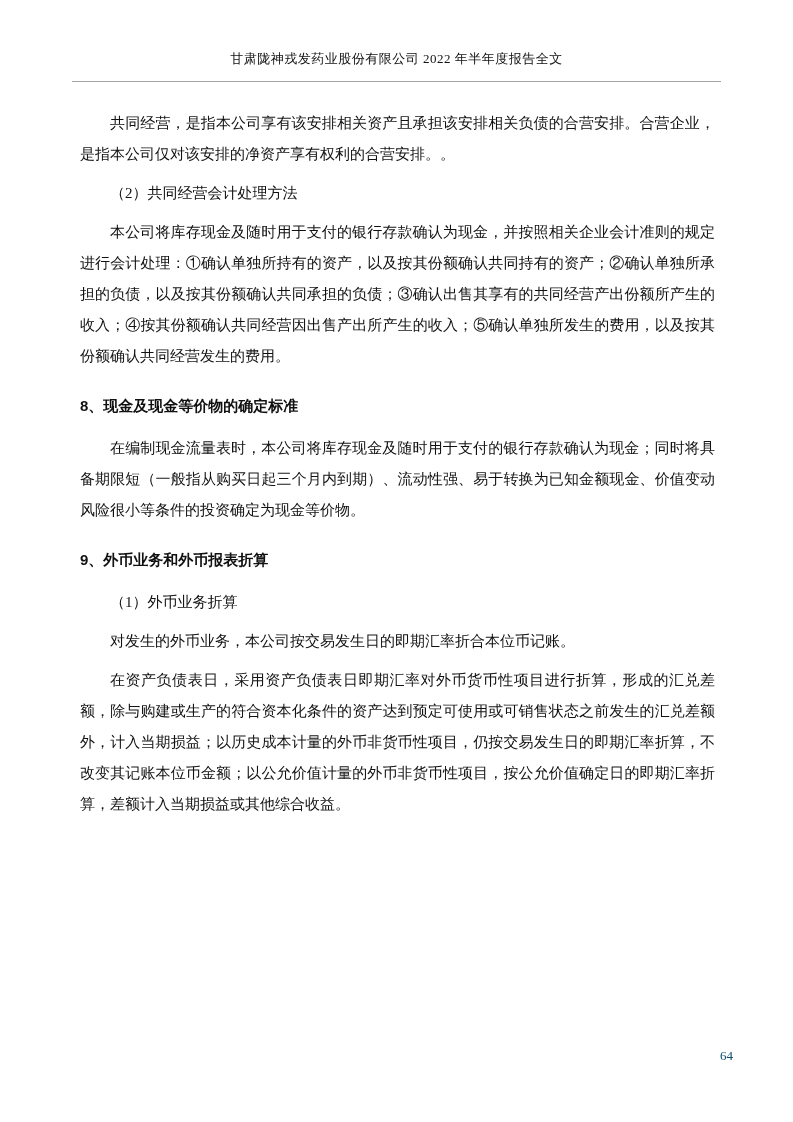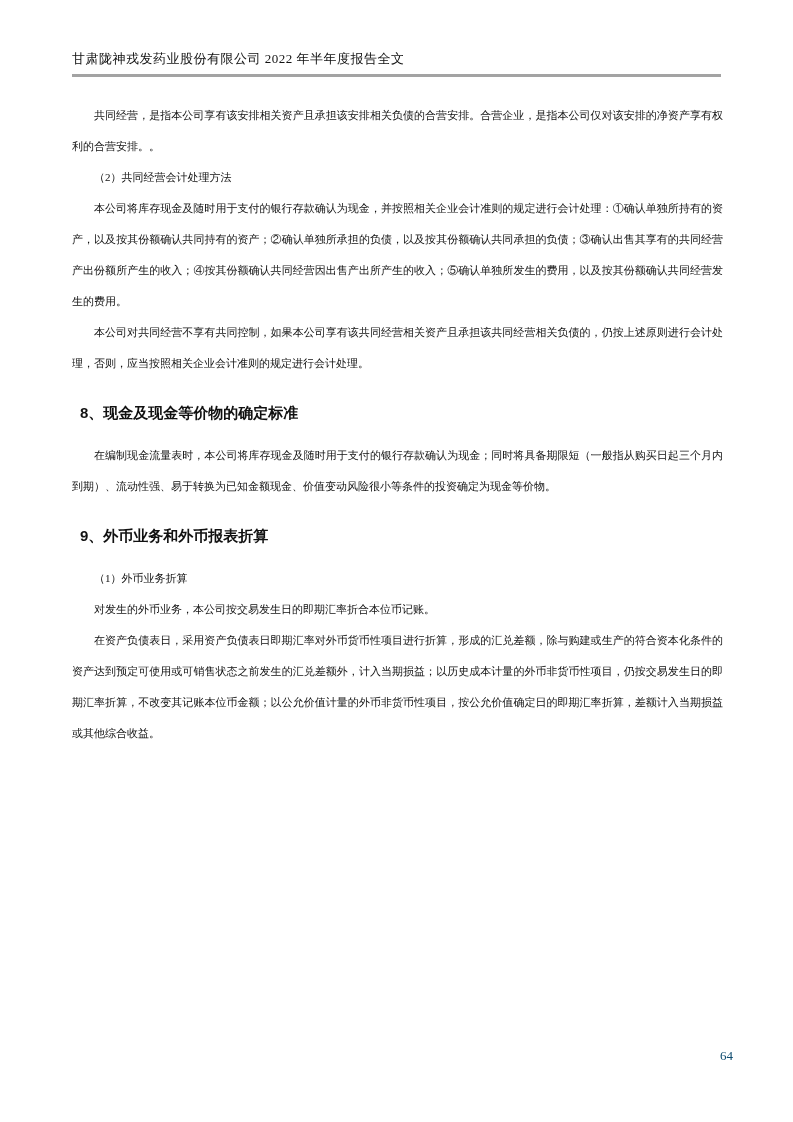--- a/index.html
+++ b/index.html
@@ -16,37 +16,37 @@
     font-family: "Liberation Serif", "DejaVu Serif", serif;
     color: #111111;
     overflow: hidden;
   }
   .header {
     position: absolute;
     top: 0;
     left: 72px;
     right: 72px;
     padding-top: 50px;
-    padding-bottom: 6px;
-    border-bottom: 3px solid #a3a3a3;
-    text-align: left;
+    padding-bottom: 13px;
+    border-bottom: 1px solid #a3a3a3;
+    text-align: center;
     font-size: 13px;
     letter-spacing: 0.5px;
     white-space: nowrap;
   }
   .content {
     position: absolute;
     top: 100px;
     left: 72px;
     right: 70px;
     text-align: justify;
   }
   .content p {
-    margin: 0;
-    font-size: 11px;
+    margin: 8px;
+    font-size: 15px;
     line-height: 31px;
     text-indent: 2em;
   }
   .content h2.heading {
     margin: 18px 0 12px 8px;
     font-size: 15px;
     line-height: 31px;
     font-weight: bold;
     font-family: "Liberation Sans", "DejaVu Sans", sans-serif;
     text-indent: 0;
@@ -66,21 +66,20 @@
 <div class="page">
 
   <div class="header">
     <span>甘肃陇神戎发药业股份有限公司 2022 年半年度报告全文</span>
   </div>
 
   <article class="content">
     <p>共同经营，是指本公司享有该安排相关资产且承担该安排相关负债的合营安排。合营企业，是指本公司仅对该安排的净资产享有权利的合营安排。。</p>
     <p>（2）共同经营会计处理方法</p>
     <p>本公司将库存现金及随时用于支付的银行存款确认为现金，并按照相关企业会计准则的规定进行会计处理：①确认单独所持有的资产，以及按其份额确认共同持有的资产；②确认单独所承担的负债，以及按其份额确认共同承担的负债；③确认出售其享有的共同经营产出份额所产生的收入；④按其份额确认共同经营因出售产出所产生的收入；⑤确认单独所发生的费用，以及按其份额确认共同经营发生的费用。</p>
-    <p>本公司对共同经营不享有共同控制，如果本公司享有该共同经营相关资产且承担该共同经营相关负债的，仍按上述原则进行会计处理，否则，应当按照相关企业会计准则的规定进行会计处理。</p>
     <h2 class="heading">8、现金及现金等价物的确定标准</h2>
     <p>在编制现金流量表时，本公司将库存现金及随时用于支付的银行存款确认为现金；同时将具备期限短（一般指从购买日起三个月内到期）、流动性强、易于转换为已知金额现金、价值变动风险很小等条件的投资确定为现金等价物。</p>
     <h2 class="heading">9、外币业务和外币报表折算</h2>
     <p>（1）外币业务折算</p>
     <p>对发生的外币业务，本公司按交易发生日的即期汇率折合本位币记账。</p>
     <p>在资产负债表日，采用资产负债表日即期汇率对外币货币性项目进行折算，形成的汇兑差额，除与购建或生产的符合资本化条件的资产达到预定可使用或可销售状态之前发生的汇兑差额外，计入当期损益；以历史成本计量的外币非货币性项目，仍按交易发生日的即期汇率折算，不改变其记账本位币金额；以公允价值计量的外币非货币性项目，按公允价值确定日的即期汇率折算，差额计入当期损益或其他综合收益。</p>
   </article>
 
   <div class="footer">
     <span>64</span>

